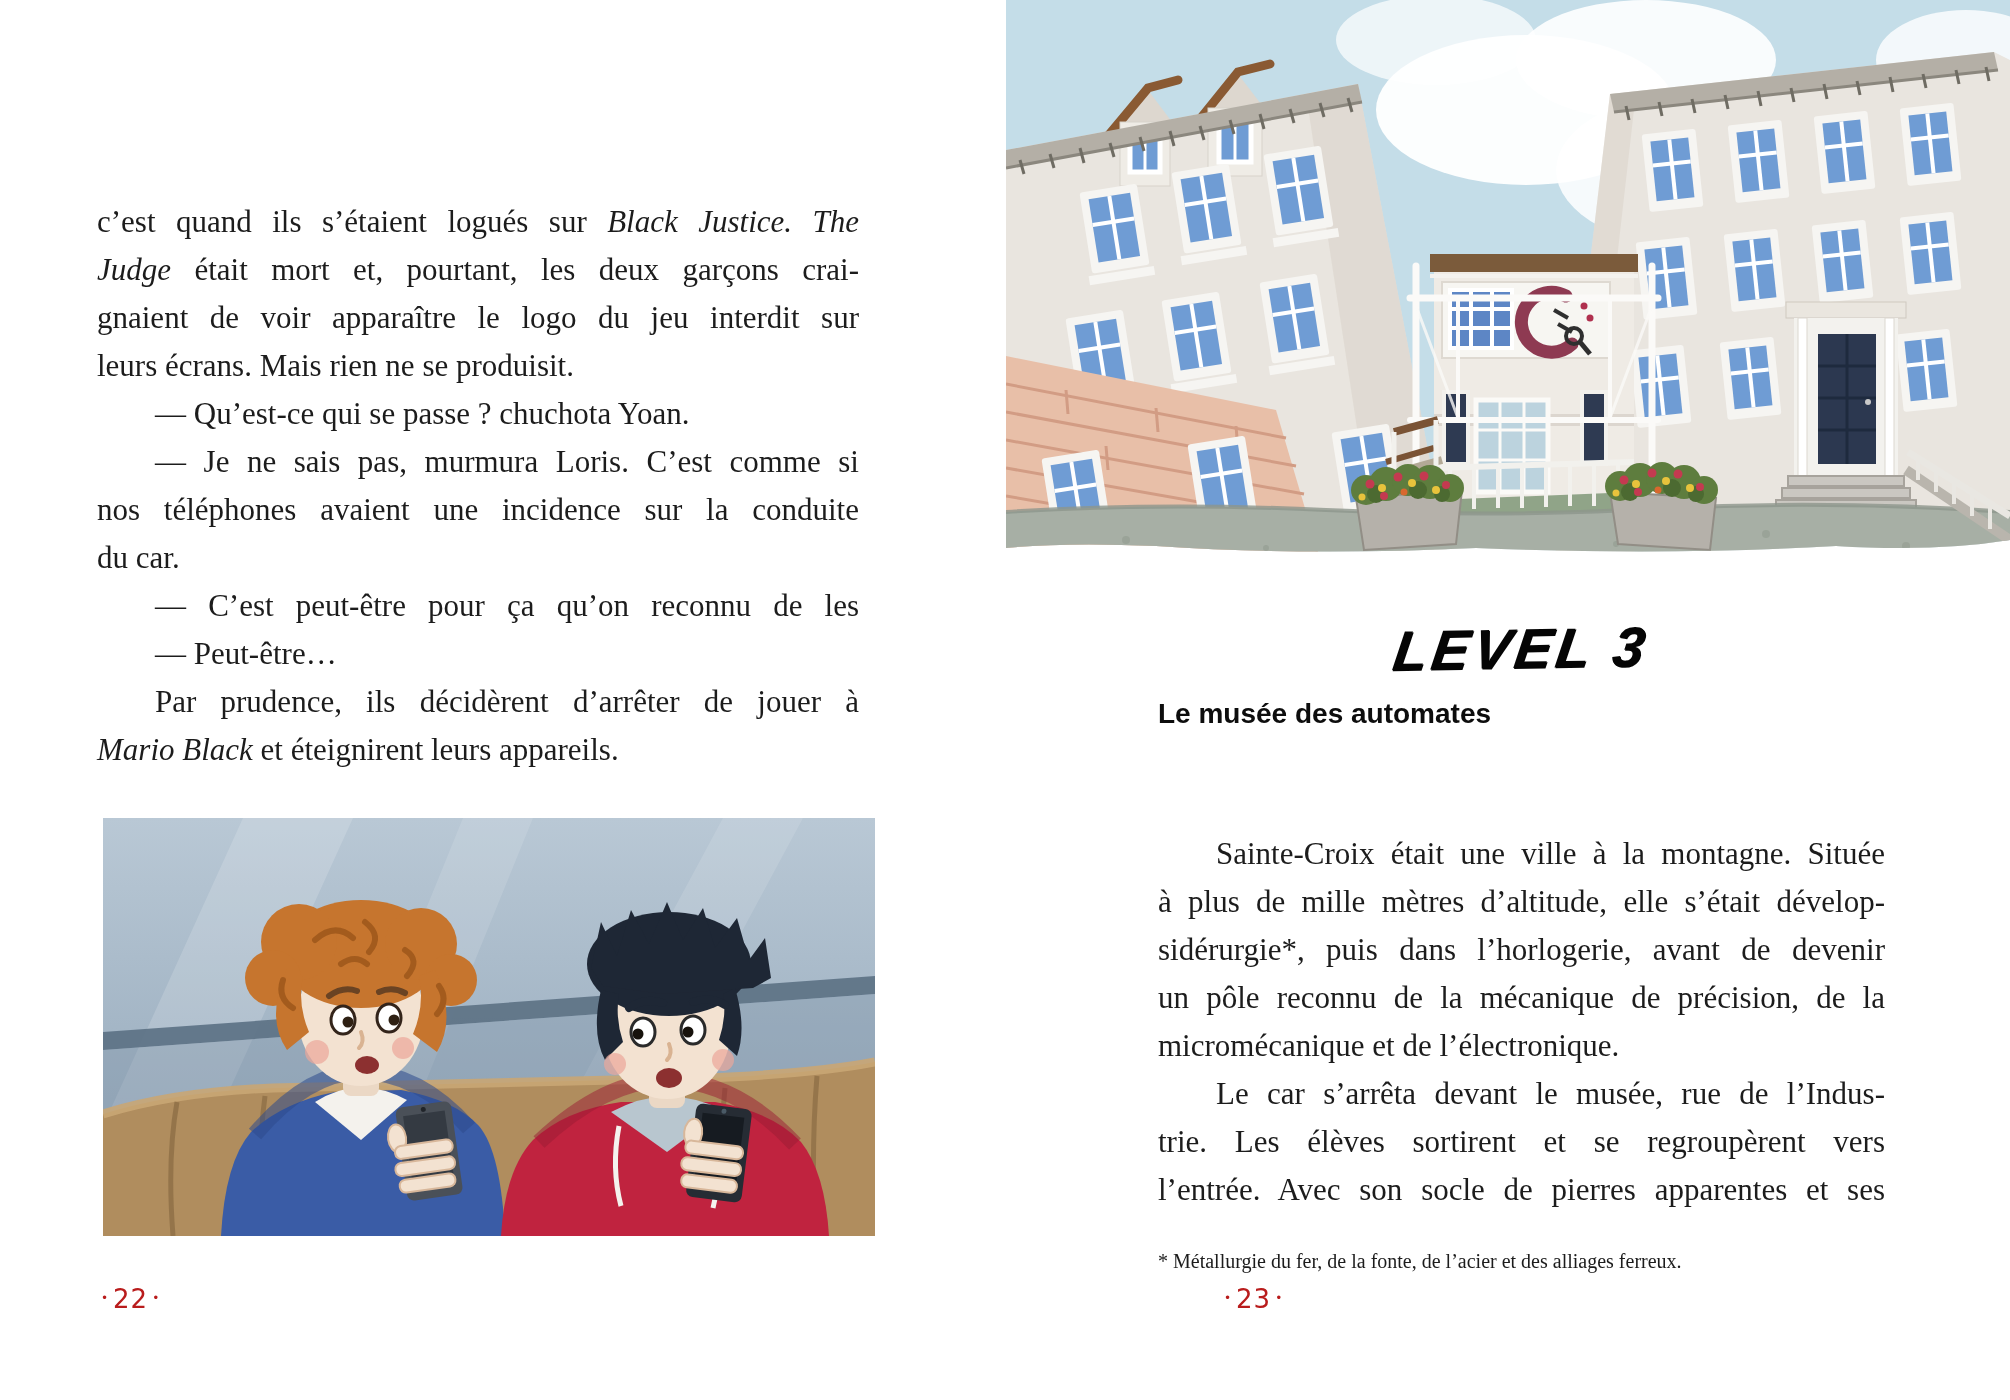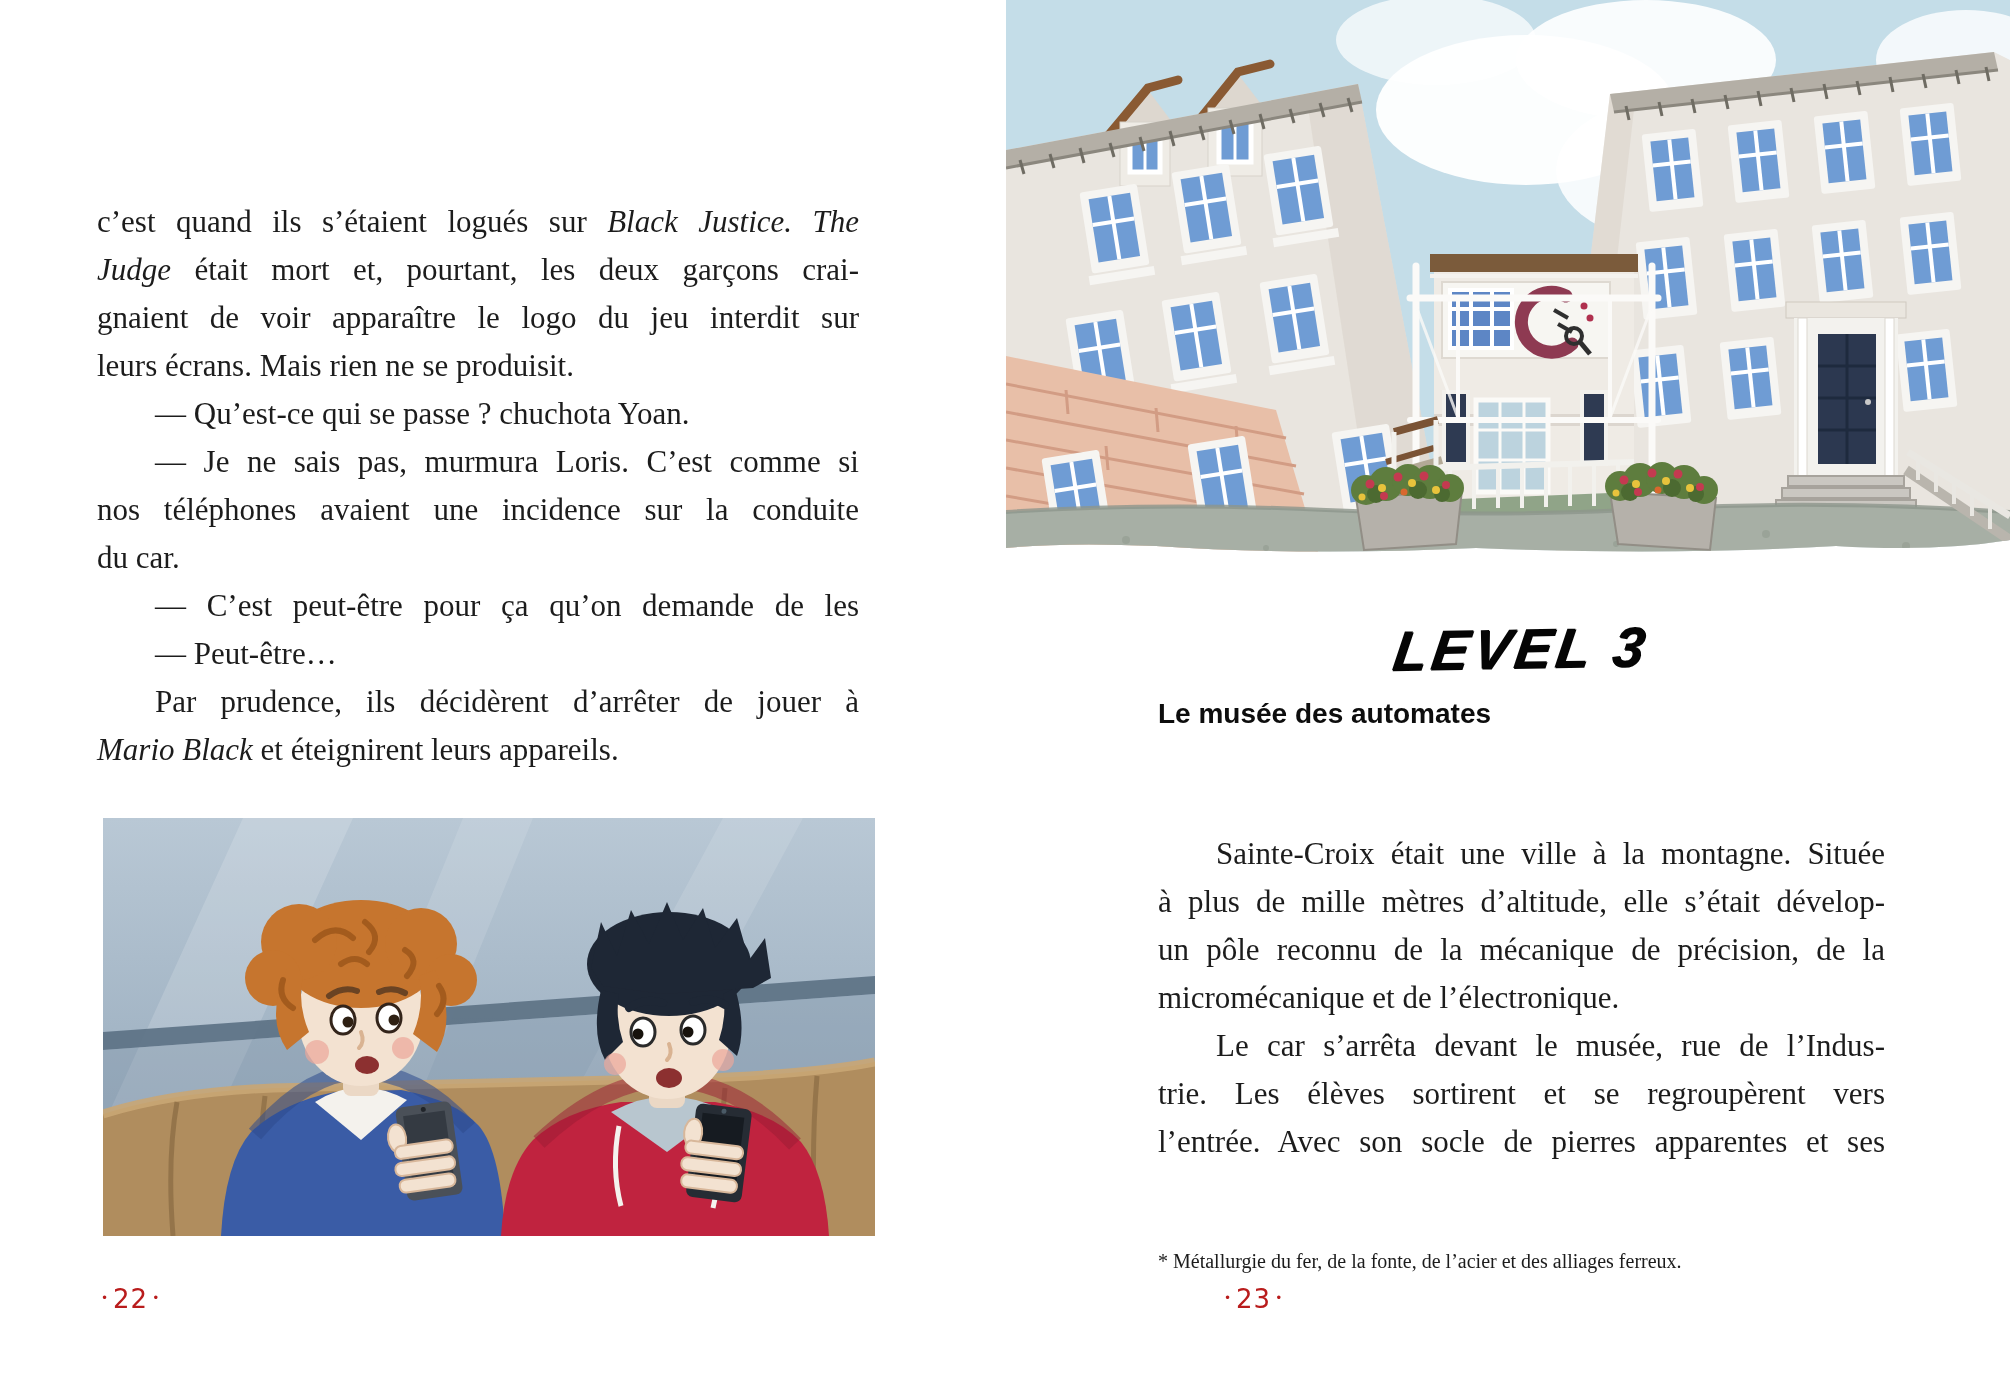--- a/index.html
+++ b/index.html
@@ -35,21 +35,21 @@
 
 <div class="abs textcol" style="left:97px;top:164px;width:762px;">
     <div class="line just"><span>c’est quand ils s’étaient logués sur </span><span class="it">Black Justice. The</span></div>
     <div class="line just"><span class="it">Judge</span><span> était mort et, pourtant, les deux garçons crai-</span></div>
     <div class="line just"><span>gnaient de voir apparaître le logo du jeu interdit sur</span></div>
     <div class="line"><span>leurs écrans. Mais rien ne se produisit.</span></div>
     <div class="line ind"><span>— Qu’est-ce qui se passe ? chuchota Yoan.</span></div>
     <div class="line just ind"><span>— Je ne sais pas, murmura Loris. C’est comme si</span></div>
     <div class="line just"><span>nos téléphones avaient une incidence sur la conduite</span></div>
     <div class="line"><span>du car.</span></div>
-    <div class="line just ind"><span>— C’est peut-être pour ça qu’on demande de les</span></div>
+    <div class="line just ind"><span>— C’est peut-être pour ça qu’on reconnu de les</span></div>
     <div class="line ind"><span>— Peut-être…</span></div>
     <div class="line just ind"><span>Par prudence, ils décidèrent d’arrêter de jouer à</span></div>
     <div class="line"><span class="it">Mario Black</span><span> et éteignirent leurs appareils.</span></div>
   </div>
 
 <svg class="abs" style="left:103px;top:818px;" width="772" height="418" viewBox="0 0 772 418">
   <defs>
     <linearGradient id="gbus" x1="0" y1="0" x2="0" y2="1">
       <stop offset="0" stop-color="#b9c8d5"></stop>
         <stop offset="1" stop-color="#8fa4b7"></stop>
@@ -559,20 +559,21 @@
     </g>
   </g>
 </svg>
 
 <div class="abs chapter-head"><span>LEVEL 3</span></div>
 <div class="abs chapter-sub">Le musée des automates</div>
 
 <div class="abs textcol" style="left:1158px;top:796px;width:727px;">
     <div class="line just ind"><span>Sainte-Croix était une ville à la montagne. Située</span></div>
     <div class="line just"><span>à plus de mille mètres d’altitude, elle s’était dévelop-</span></div>
+    <div class="line just"><span>sidérurgie*, puis dans l’horlogerie, avant de devenir</span></div>
     <div class="line just"><span>un pôle reconnu de la mécanique de précision, de la</span></div>
     <div class="line"><span>micromécanique et de l’électronique.</span></div>
     <div class="line just ind"><span>Le car s’arrêta devant le musée, rue de l’Indus-</span></div>
     <div class="line just"><span>trie. Les élèves sortirent et se regroupèrent vers</span></div>
     <div class="line just"><span>l’entrée. Avec son socle de pierres apparentes et ses</span></div>
   </div>
 
 <div class="abs footnote">* Métallurgie du fer, de la fonte, de l’acier et des alliages ferreux.</div>
 
 <div class="abs pagefoot foot-right"><span class="dot">•</span><span>23</span><span class="dot">•</span></div>

